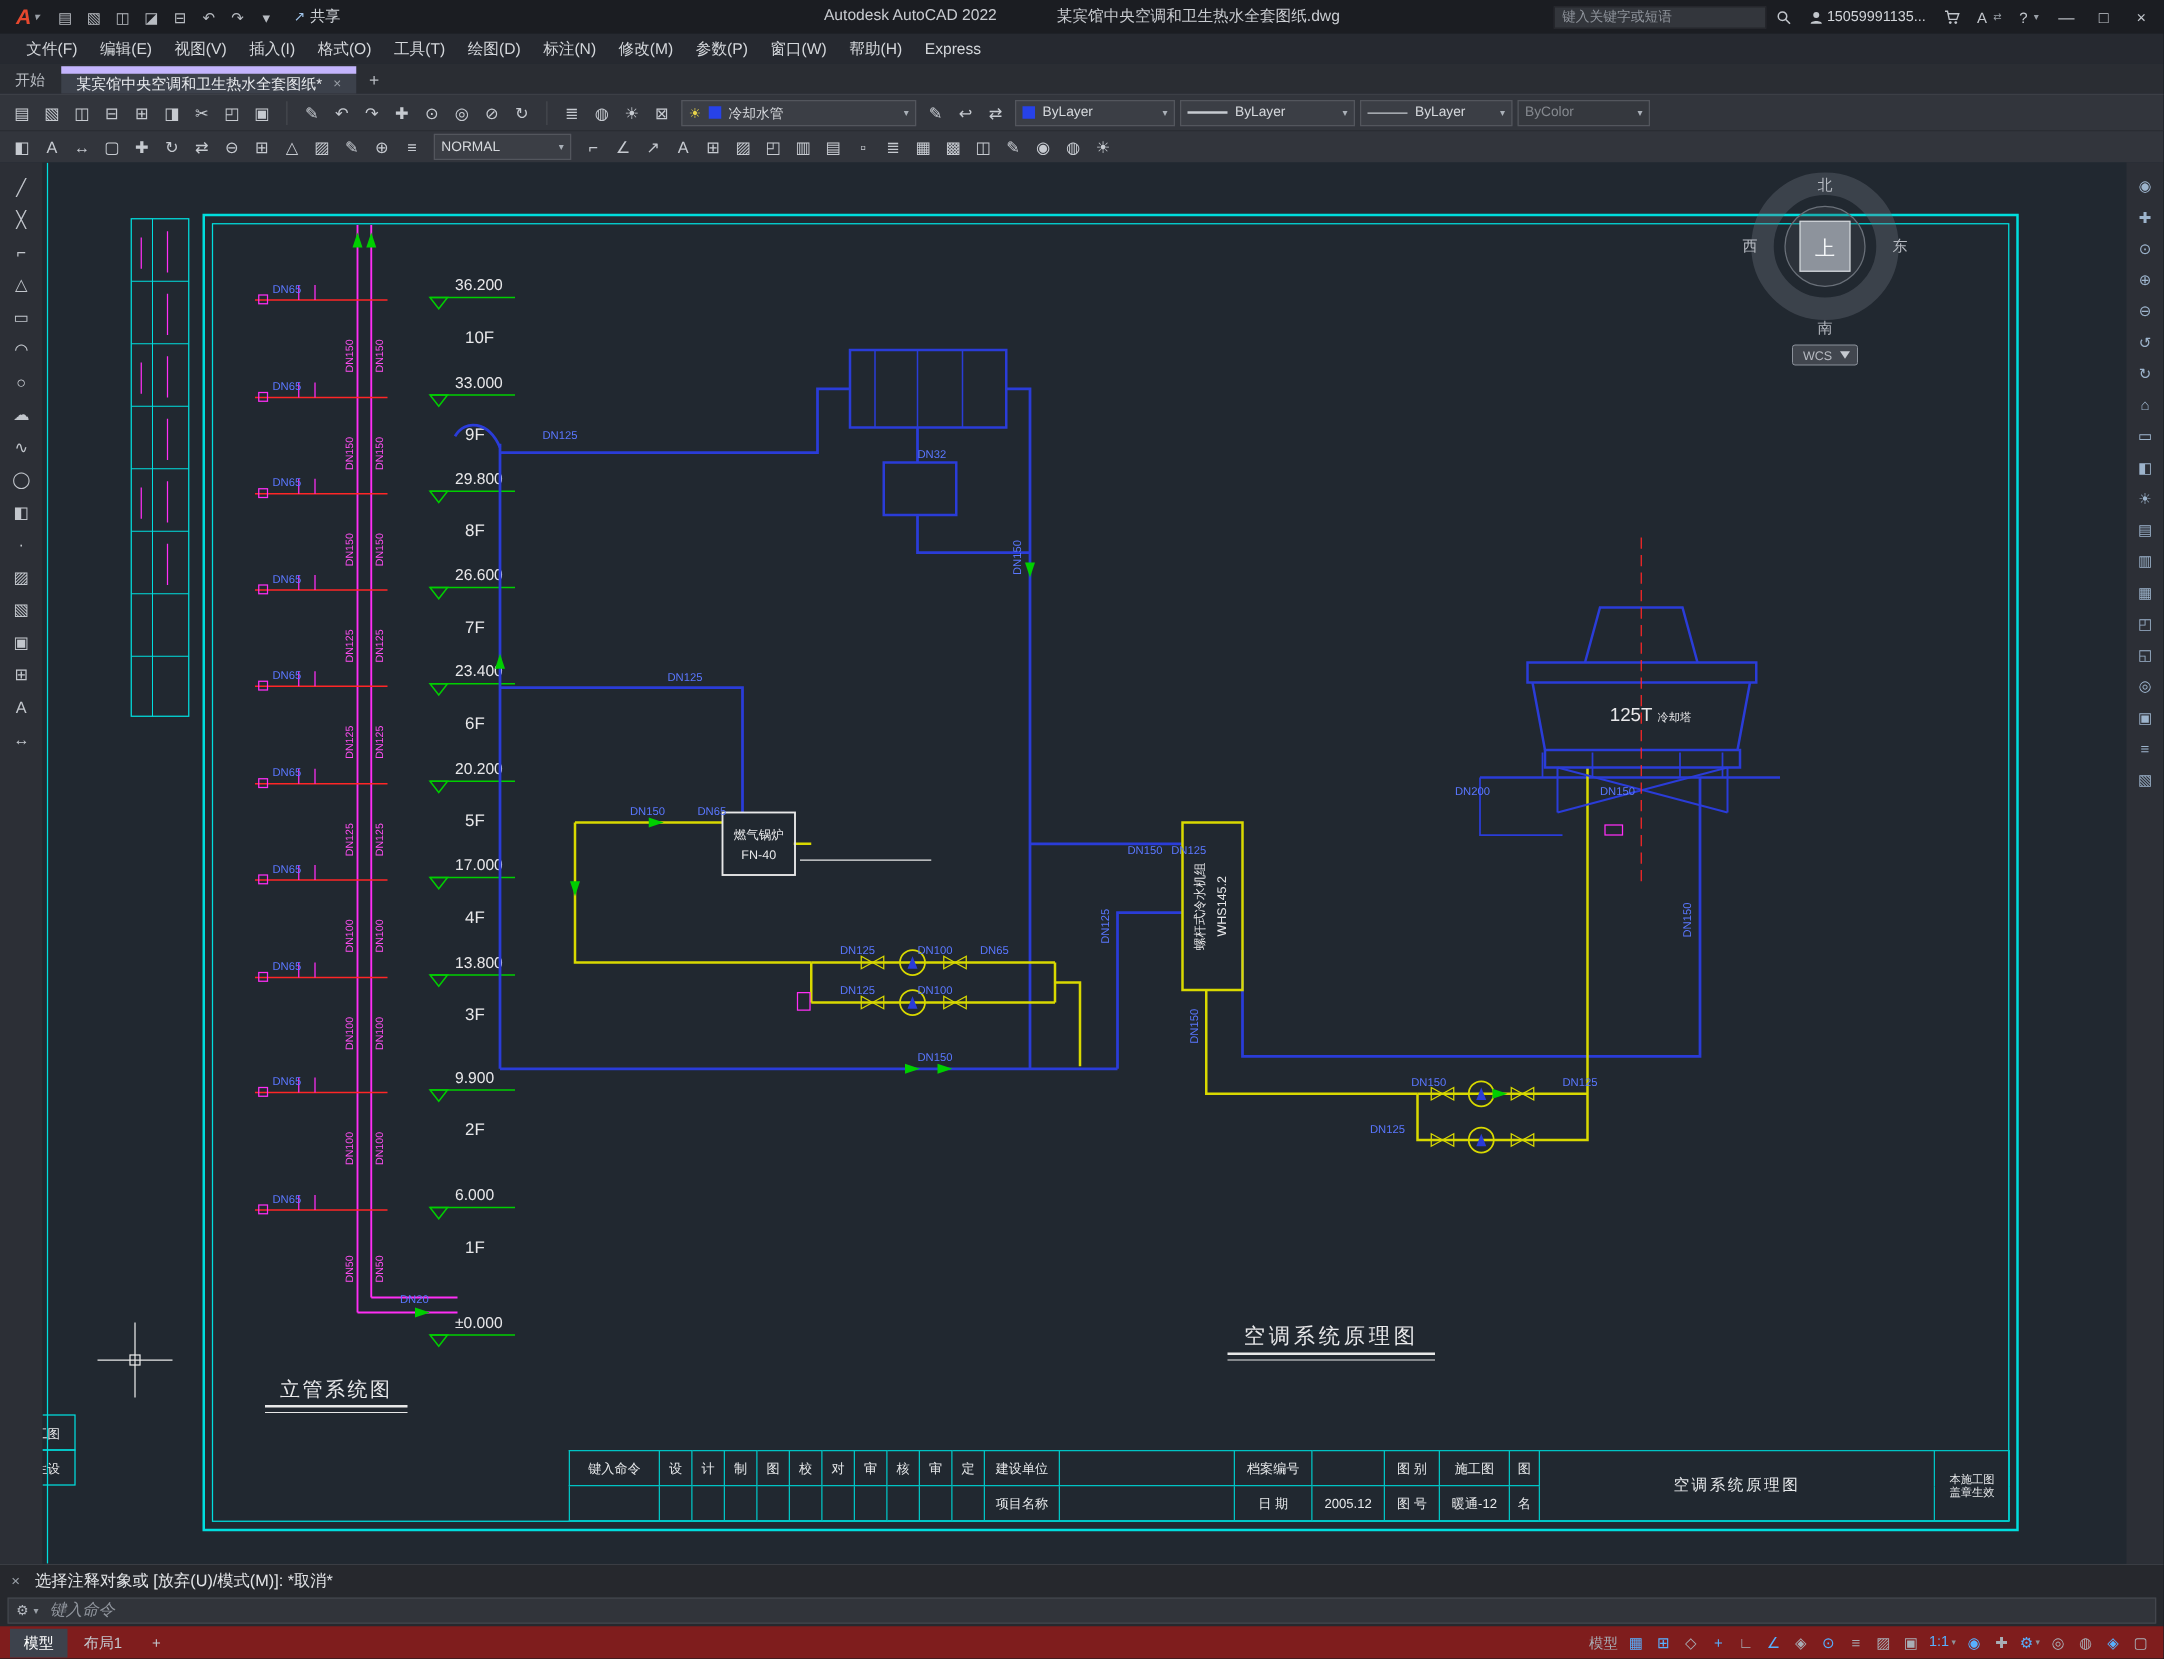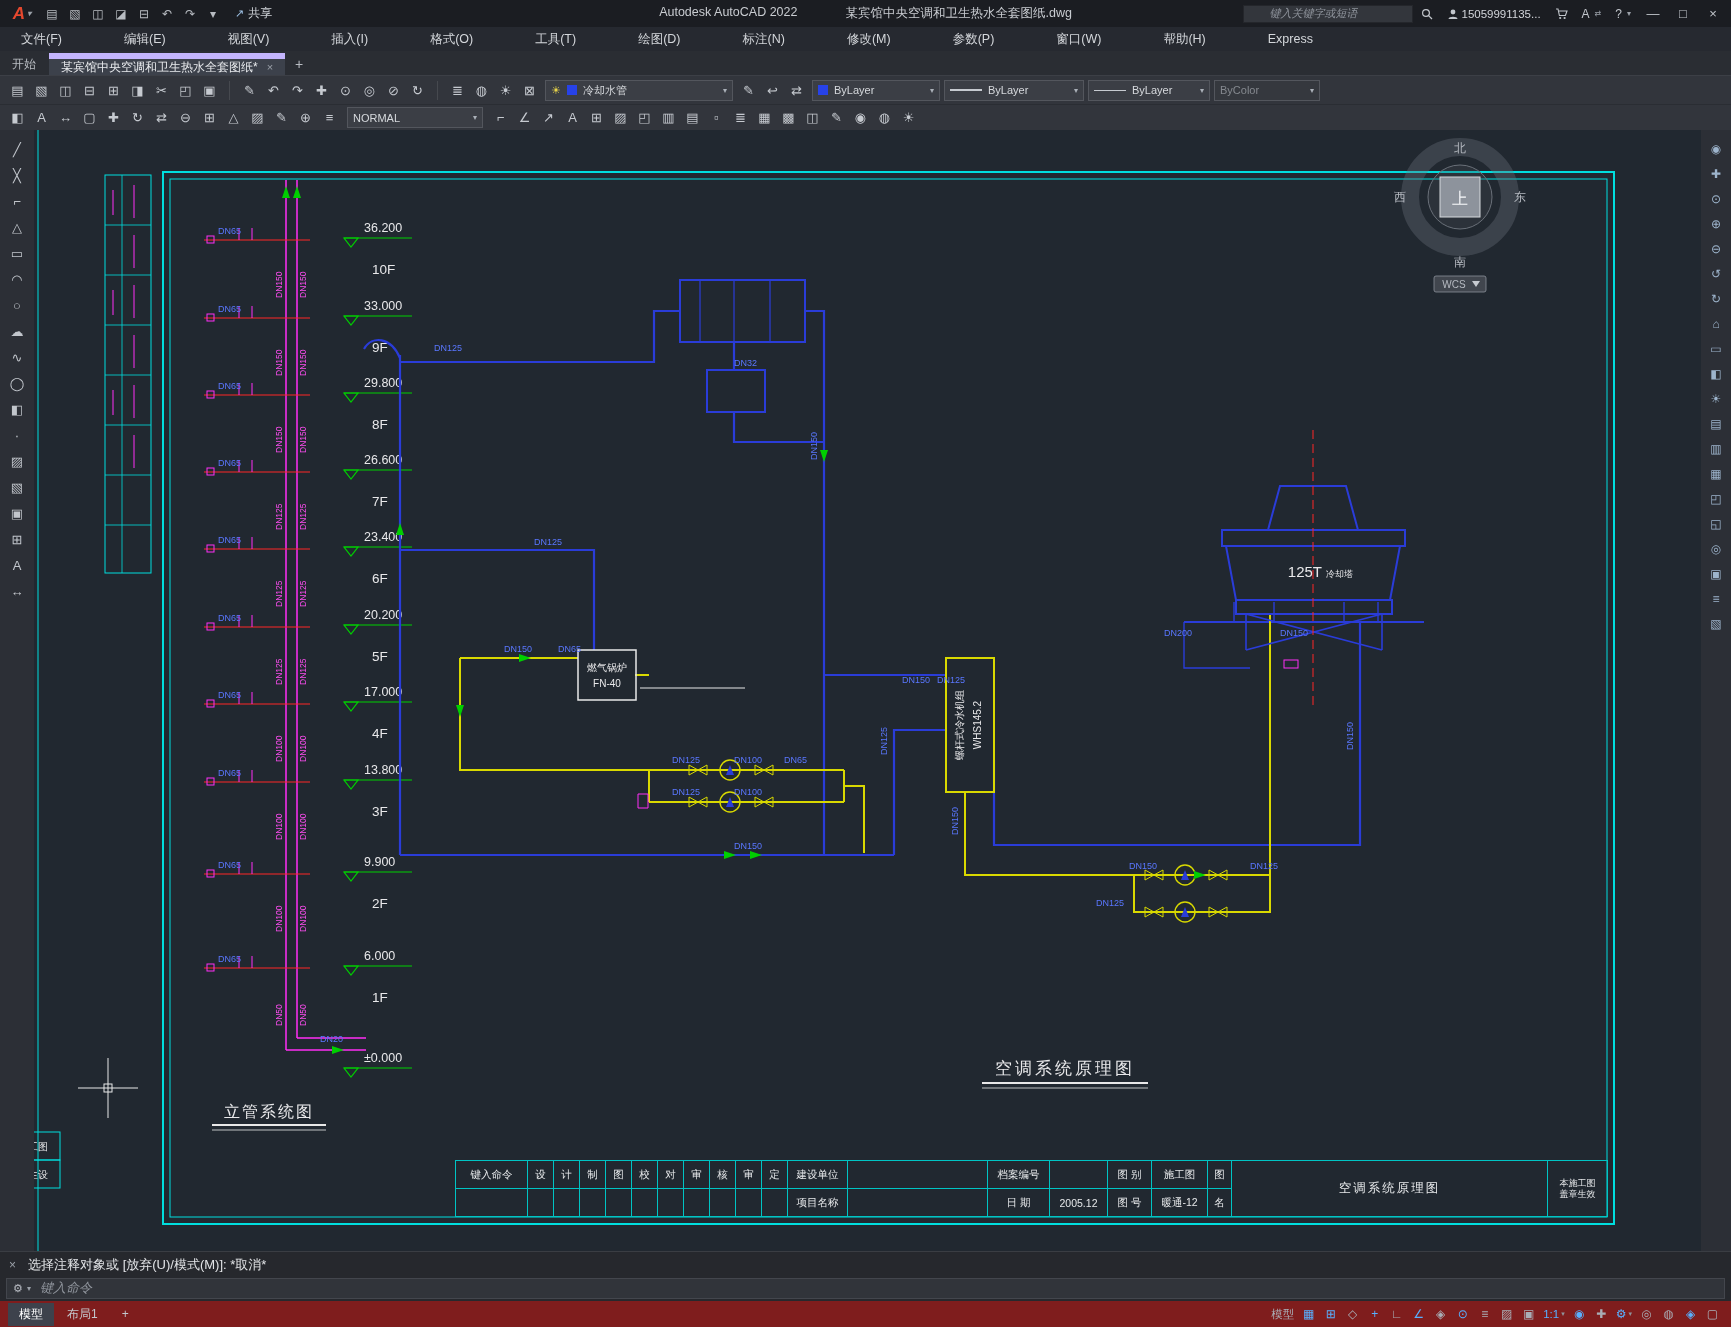--- a/index.html
+++ b/index.html
@@ -11,28 +11,28 @@
   .titlebar{flex:0 0 27px;background:#1b1d22;display:flex;align-items:center;padding:0 4px;}
   .tb-left{flex:1;display:flex;align-items:center;gap:1px;}
   .acad-logo{width:36px;height:22px;display:flex;align-items:center;justify-content:center;font-weight:bold;font-style:italic;color:#e6482e;font-size:17px;}
   .dd{font-size:8px;color:#9aa0a8;margin-left:2px;}
   .qicon{width:22px;height:20px;display:flex;align-items:center;justify-content:center;color:#b8bcc2;font-size:12px;}
   .share{display:flex;align-items:center;gap:4px;color:#cfd3d8;font-size:12px;padding:0 10px;}
   .share-ic{color:#9fc3e8;font-size:11px;}
   .tb-title{flex:0 0 auto;display:flex;gap:48px;font-size:12.5px;color:#c9ccd1;white-space:nowrap;}
   .tb-right{flex:1;display:flex;align-items:center;justify-content:flex-end;gap:2px;}
   .searchbox{width:170px;height:18px;background:#33363c;border:1px solid #24262b;display:flex;align-items:center;padding:0 6px;font-size:11px;}
-  .searchbox .ph{color:#8f949c;font-style:italic;overflow:hidden;white-space:nowrap;margin-left:20px;}
+  .searchbox .ph{color:#8f949c;overflow:hidden;white-space:nowrap;}
   .ticon{color:#c2c6cc;font-size:12px;padding:0 6px;display:flex;align-items:center;gap:3px;}
   .account{font-size:11.5px;color:#d2d5da;}
   .wbtn{width:28px;height:22px;display:flex;align-items:center;justify-content:center;font-size:13px;color:#c2c6cc;}
   svg.mini{display:block;}
 
   
-  .menubar{flex:0 0 24px;background:#262930;display:flex;align-items:center;padding-left:12px;gap:44px;}
+  .menubar{flex:0 0 24px;background:#262930;display:flex;align-items:center;padding-left:12px;}
   .menu-item{padding:0 9px;font-size:12.5px;color:#d4d7db;white-space:nowrap;}
 
   
   .tabrow{flex:0 0 24px;background:#2a2d33;display:flex;align-items:flex-end;padding-left:0;gap:1px;}
   .tab{height:22px;display:flex;align-items:center;padding:0 12px;font-size:12px;color:#b9bdc3;gap:9px;white-space:nowrap;}
   .tab.active{background:#3c414b;color:#e9ebee;border-top:6px solid #c4b5fd;}
   .tab.plus{padding:0 9px;font-size:14px;}
   .tclose{color:#9aa0a8;font-size:11px;}
 
   
@@ -250,21 +250,21 @@
         <span class="tbtn">↻</span>
         <span class="tbtn">⇄</span>
         <span class="tbtn">⊖</span>
         <span class="tbtn">⊞</span>
         <span class="tbtn">△</span>
         <span class="tbtn">▨</span>
         <span class="tbtn">✎</span>
         <span class="tbtn">⊕</span>
         <span class="tbtn">≡</span>
       </span>
-    <div class="tdrop" style="width:136px">
+    <div class="tdrop" style="width:110px">
       <span>NORMAL</span>
       <span class="car">▾</span>
     </div>
     <span class="tgroup" id="t2r">
         <span class="tbtn">⌐</span>
         <span class="tbtn">∠</span>
         <span class="tbtn">↗</span>
         <span class="tbtn">A</span>
         <span class="tbtn">⊞</span>
         <span class="tbtn">▨</span>

